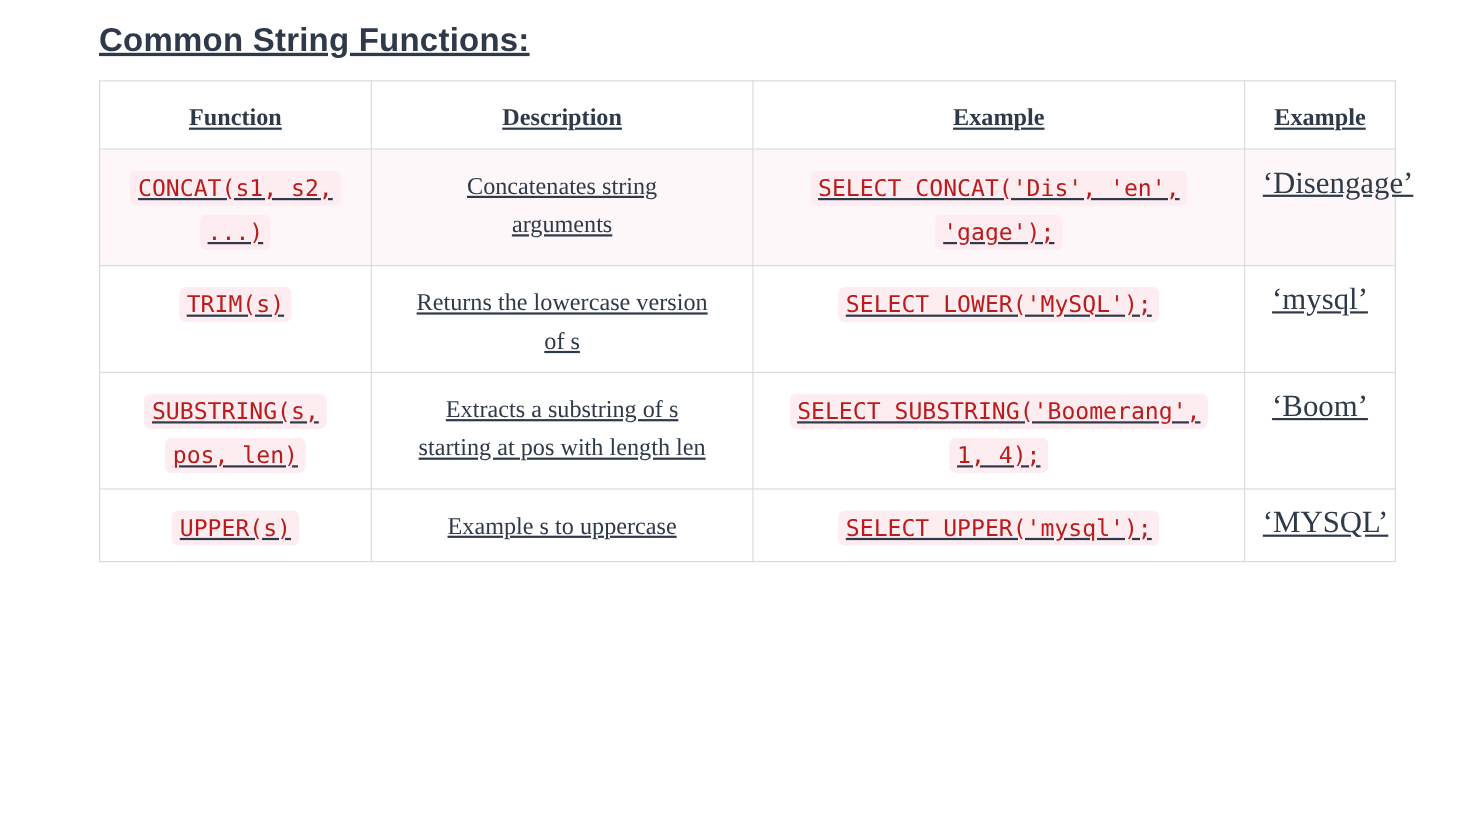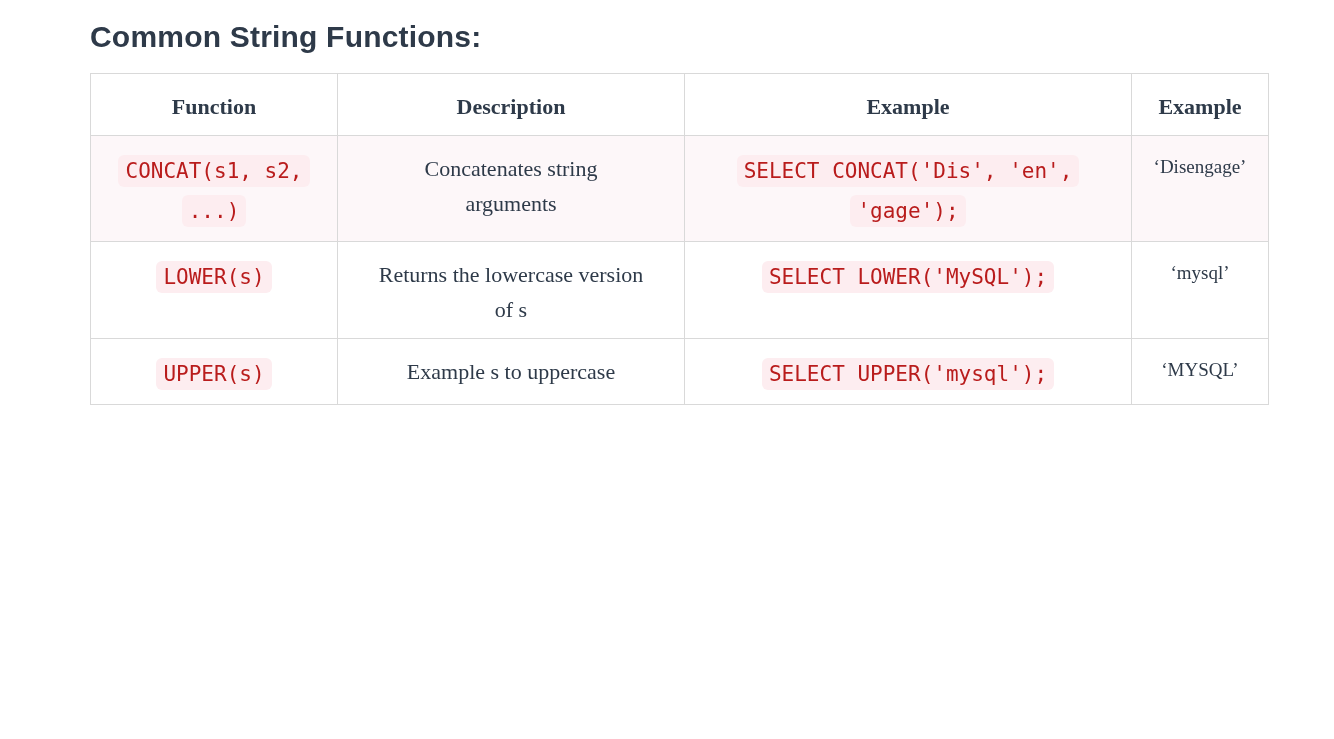--- a/index.html
+++ b/index.html
@@ -10,20 +10,21 @@
   }
   body {
     width: 1334px;
     height: 739px;
     overflow: hidden;
     font-family: "Liberation Serif", serif;
     color: #2e3a49;
   }
   .page {
     padding: 20px 56px 0 90px;
+    text-decoration: underline;
   }
   .title {
     font-family: "Liberation Sans", sans-serif;
     font-weight: 700;
     font-size: 30px;
     letter-spacing: 0.2px;
     color: #2e3a49;
     margin: 0 0 19px 0;
   }
   table.fn-table {
@@ -65,21 +66,21 @@
     border-radius: 6px;
     -webkit-box-decoration-break: clone;
     box-decoration-break: clone;
     white-space: pre-wrap;
   }
   code.chip.inline {
     padding: 2px 6px;
     font-size: 21px;
   }
   td.result-cell {
-    font-size: 19px;
+    font-size: 28px;
     line-height: 32px;
   }
 </style>
 </head>
 <body>
 
 <div class="page">
   <h1 class="title">Common String Functions:</h1>
 
   <table class="fn-table">
@@ -98,24 +99,30 @@
         </tr>
     </thead>
     <tbody>
         <tr class="tinted">
           <td class="code-cell"><code class="chip">CONCAT(s1, s2,<br>...)</code></td>
           <td>Concatenates string<br>arguments</td>
           <td class="code-cell"><code class="chip">SELECT CONCAT('Dis', 'en',<br>'gage');</code></td>
           <td class="result-cell">‘Disengage’</td>
         </tr>
         <tr>
-          <td class="code-cell"><code class="chip">LOWER(s)</code></td>
+          <td class="code-cell"><code class="chip">TRIM(s)</code></td>
           <td>Returns the lowercase version<br>of s</td>
           <td class="code-cell"><code class="chip">SELECT LOWER('MySQL');</code></td>
           <td class="result-cell">‘mysql’</td>
+        </tr>
+        <tr>
+          <td class="code-cell"><code class="chip">SUBSTRING(s,<br>pos, len)</code></td>
+          <td>Extracts a substring of s<br>starting at pos with length len</td>
+          <td class="code-cell"><code class="chip">SELECT SUBSTRING('Boomerang',<br>1, 4);</code></td>
+          <td class="result-cell">‘Boom’</td>
         </tr>
         <tr>
           <td class="code-cell"><code class="chip">UPPER(s)</code></td>
           <td>Example s to uppercase</td>
           <td class="code-cell"><code class="chip">SELECT UPPER('mysql');</code></td>
           <td class="result-cell">‘MYSQL’</td>
         </tr>
       </tbody>
   </table>
 </div>

